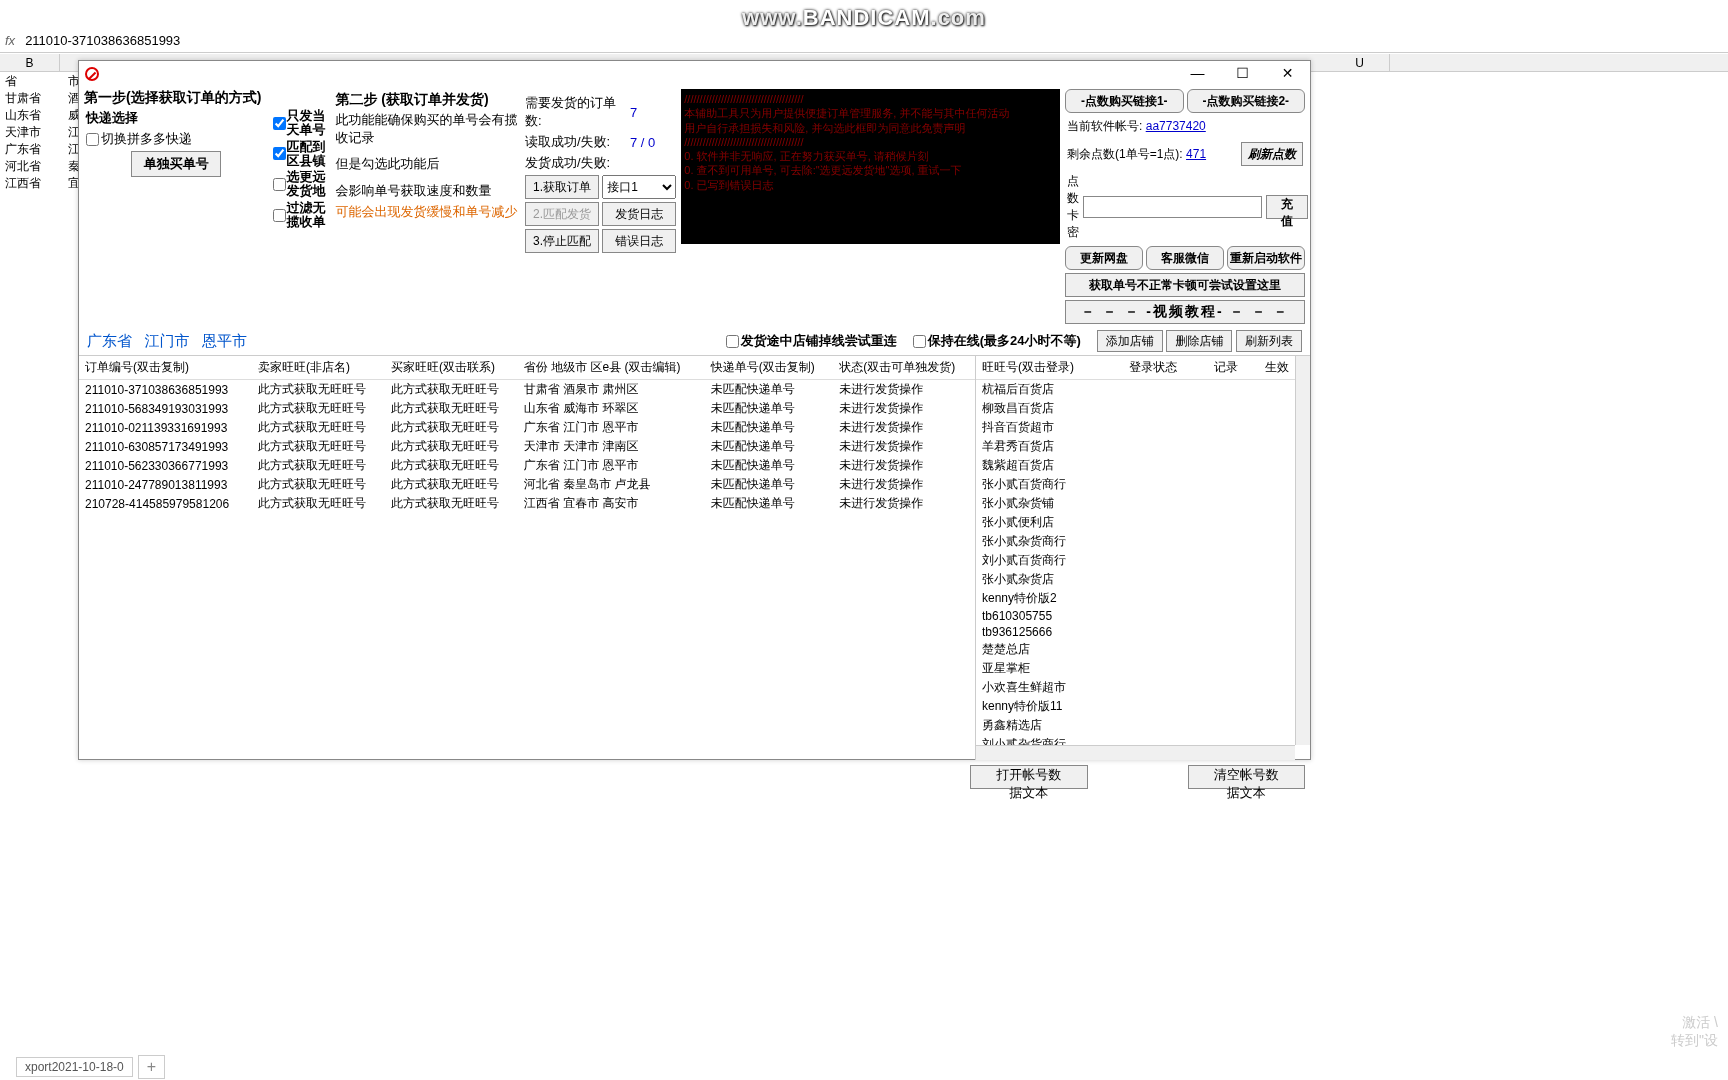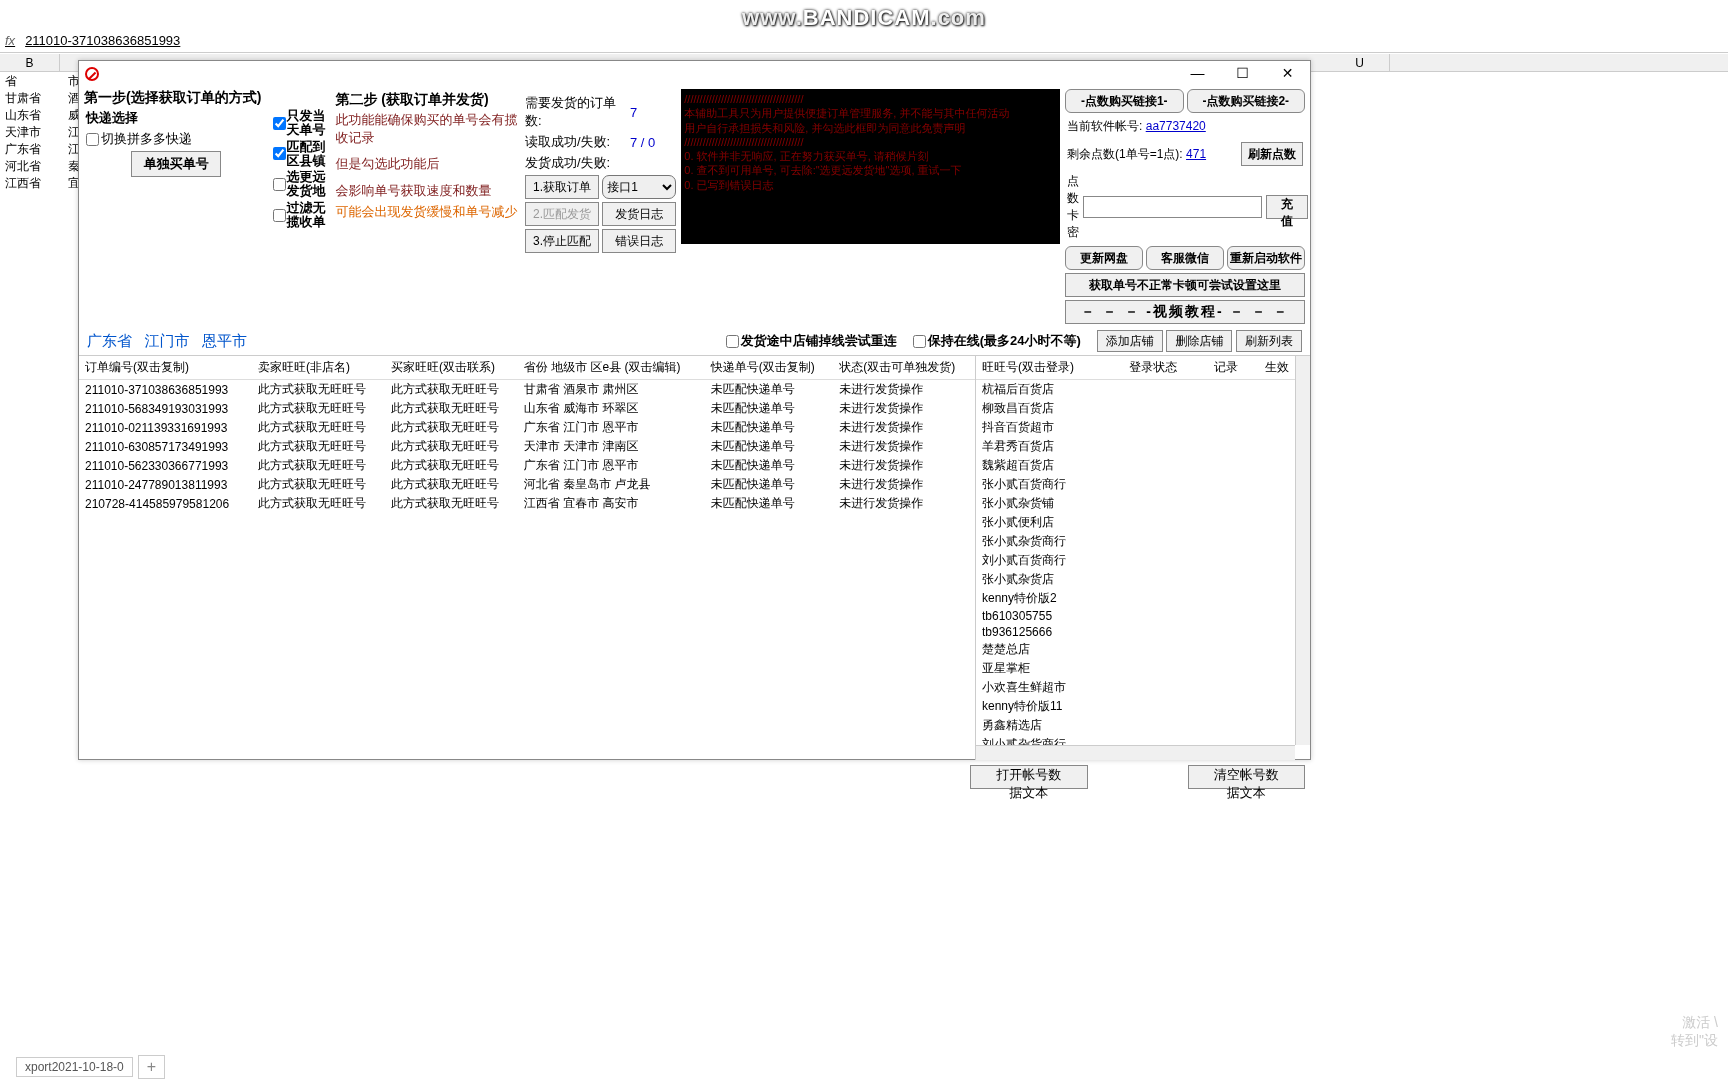--- a/index.html
+++ b/index.html
@@ -4,21 +4,21 @@
 <style>
 * { margin: 0; padding: 0; box-sizing: border-box; font-family: "Microsoft YaHei", SimSun, sans-serif; }
 body { background: #fff; font-size: 12px; position: relative; width: 1728px; height: 1080px; overflow: hidden; }
 
 
 .watermark { position: absolute; top: 5px; left: 50%; transform: translateX(-50%); font-size: 22px; font-weight: bold; color: #eee; text-shadow: 0 0 3px #000, 1px 1px 2px #333; z-index: 100; letter-spacing: 1px; }
 .watermark .bandi { color: #fff; }
 
 
 .excel-bg { position: absolute; top: 0; left: 0; right: 0; bottom: 0; background: #fff; }
-.formula-bar { height: 25px; border-bottom: 1px solid #ccc; display: flex; align-items: center; padding-left: 5px; font-size: 13px; position: absolute; top: 28px; left: 0; right: 0; text-decoration: underline; }
+.formula-bar { height: 25px; border-bottom: 1px solid #ccc; display: flex; align-items: center; padding-left: 5px; font-size: 13px; position: absolute; top: 28px; left: 0; right: 0; }
 .formula-bar .fx { font-style: italic; margin-right: 10px; color: #666; }
 .col-headers { position: absolute; top: 54px; left: 0; right: 0; height: 18px; display: flex; border-bottom: 1px solid #ccc; background: #f0f0f0; }
 .col-header { border-right: 1px solid #ccc; text-align: center; line-height: 18px; font-size: 12px; }
 .col-B { width: 60px; margin-left: 0; }
 .col-U { position: absolute; left: 1330px; width: 60px; }
 .excel-cells { position: absolute; top: 73px; left: 0; font-size: 12px; }
 .excel-cells div { height: 17px; padding-left: 3px; }
 .sheet-tab { position: absolute; bottom: 2px; left: 16px; height: 22px; display: flex; align-items: center; }
 .sheet-tab span { padding: 2px 8px; background: #fff; border: 1px solid #ccc; font-size: 12px; color: #555; }
 .sheet-tab .plus { margin-left: 5px; font-size: 16px; color: #888; }
@@ -45,32 +45,32 @@
 .buy-alone-btn { width: 90px; height: 26px; margin: 3px auto; display: block; font-size: 13px; font-weight: bold; border: 1px solid #888; background: #f0f0f0; }
 
 
 .step1-opts { display: flex; flex-direction: column; gap: 2px; padding-top: 20px; }
 .step1-opts label { display: flex; align-items: center; font-size: 13px; font-weight: bold; line-height: 1.1; }
 .step1-opts .two-line { display: inline-block; width: 44px; }
 
 
 .warning-box { width: 195px; padding-top: 2px; }
 .step2-title { font-size: 14px; font-weight: bold; margin-bottom: 2px; }
-.warning-box .red { color: #7f1d1d; font-size: 13px; line-height: 1.4; }
+.warning-box .red { color: #000000; font-size: 13px; line-height: 1.4; }
 .warning-box .orange { color: #d60; font-size: 13px; line-height: 1.4; margin-top: 3px; }
 
 
 .action-col { display: flex; flex-direction: column; gap: 3px; width: 160px; padding-top: 5px; }
 .stat-row { display: flex; align-items: center; font-size: 13px; }
 .stat-row .label { width: 105px; }
 .stat-row .val { color: #0000cc; }
 .btn-row { display: flex; gap: 3px; }
 .btn-row button { flex: 1; height: 24px; font-size: 12px; border: 1px solid #888; background: #f0f0f0; }
 .btn-row button:disabled { color: #999; }
-.btn-row select { flex: 1; height: 24px; font-size: 12px; border-radius: 7px; }
+.btn-row select { flex: 1; height: 24px; font-size: 12px; }
 
 
 .console { width: 400px; height: 155px; background: #000; color: #800; font-size: 11px; padding: 3px; overflow: hidden; line-height: 1.3; }
 
 
 .right-panel { width: 240px; display: flex; flex-direction: column; gap: 3px; }
 .right-panel .btn-pair { display: flex; gap: 3px; }
 .right-panel button { height: 24px; font-size: 12px; border: 1px solid #888; background: #f0f0f0; font-weight: bold; }
 .right-panel .full { width: 100%; }
 .right-panel .half { flex: 1; border-radius: 6px; }
@@ -230,21 +230,21 @@
     <div class="right-panel">
       <div class="btn-pair">
         <button class="half">-点数购买链接1-</button>
         <button class="half">-点数购买链接2-</button>
       </div>
       <div class="status">
         <span>当前软件帐号:</span> <span class="blue-link">aa7737420</span>
       </div>
       <div class="status" style="display:flex;align-items:center;">
         <span>剩余点数(1单号=1点):</span>&nbsp;<span class="blue-link">471</span>
-        <button style="margin-left:auto;padding:0 6px;">刷新点数</button>
+        <button style="margin-left:auto;padding:0 6px;font-style:italic;">刷新点数</button>
       </div>
       <div class="status" style="display:flex;align-items:center;gap:4px;">
         <span>点数卡密</span>
         <input type="text" style="flex: 1 1 0%;">
         <button style="padding:0 14px;">充值</button>
       </div>
       <div class="btn-pair">
         <button class="half">更新网盘</button>
         <button class="half">客服微信</button>
         <button class="half">重新启动软件</button>

